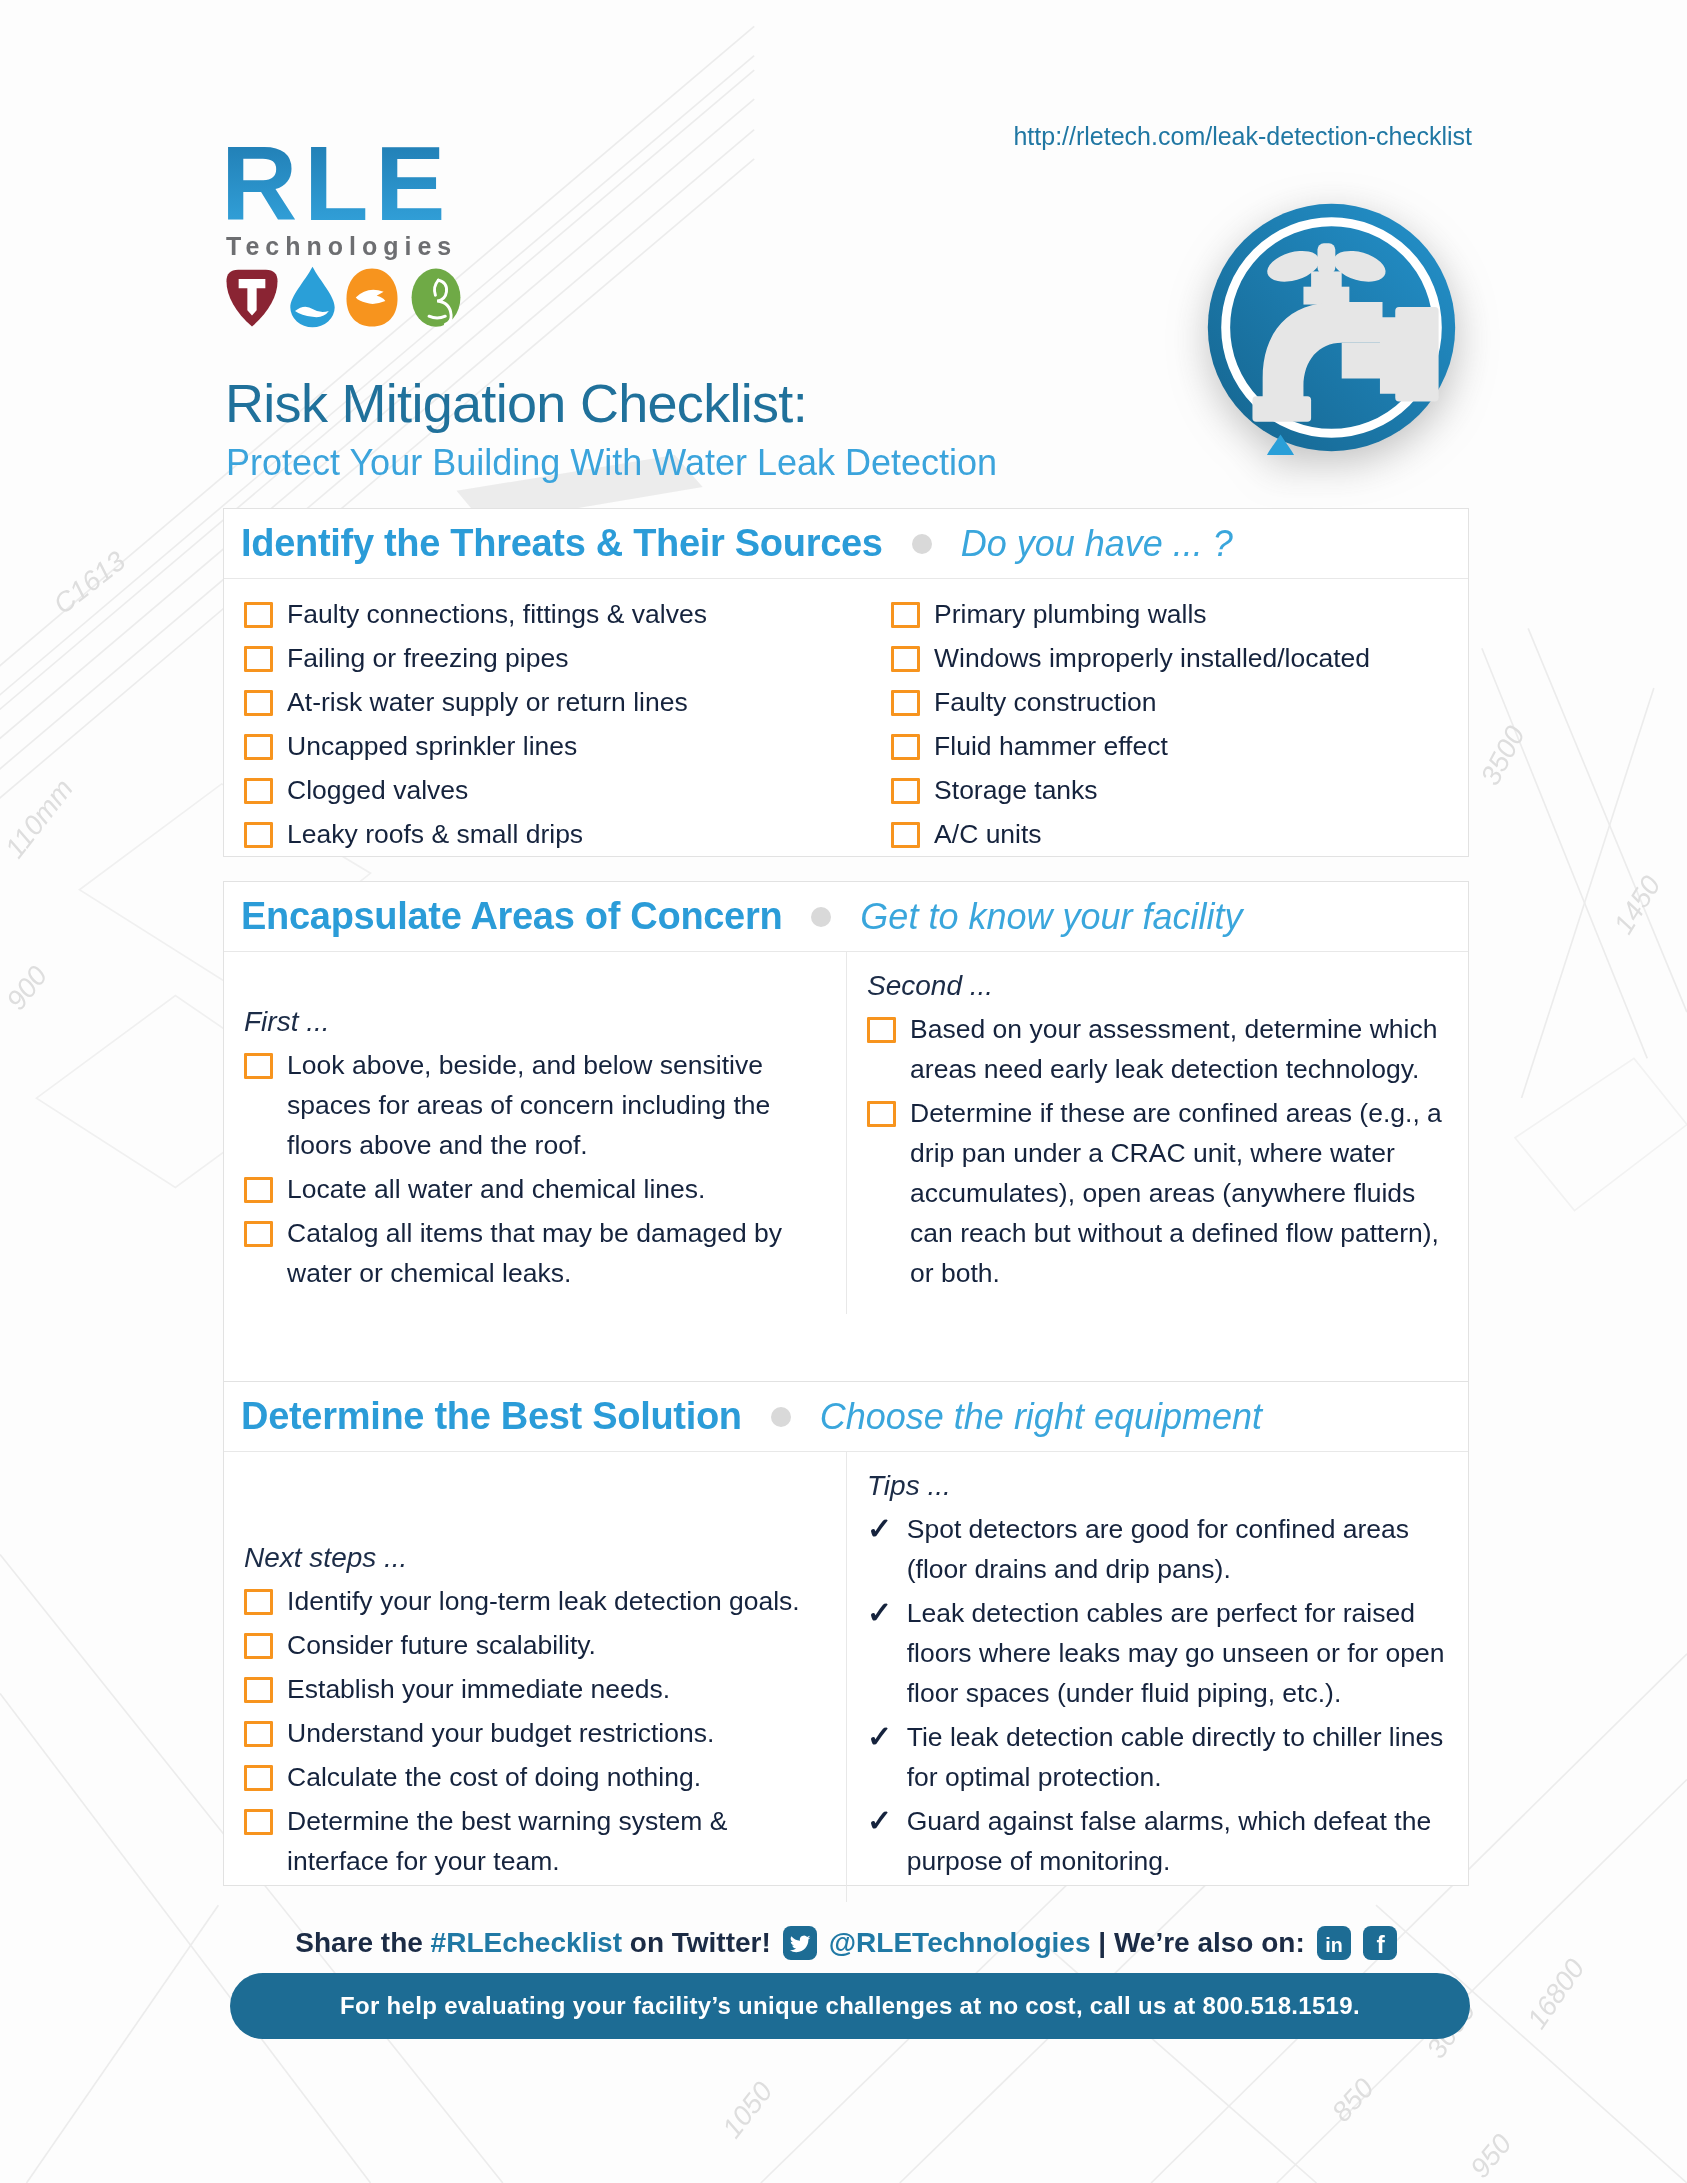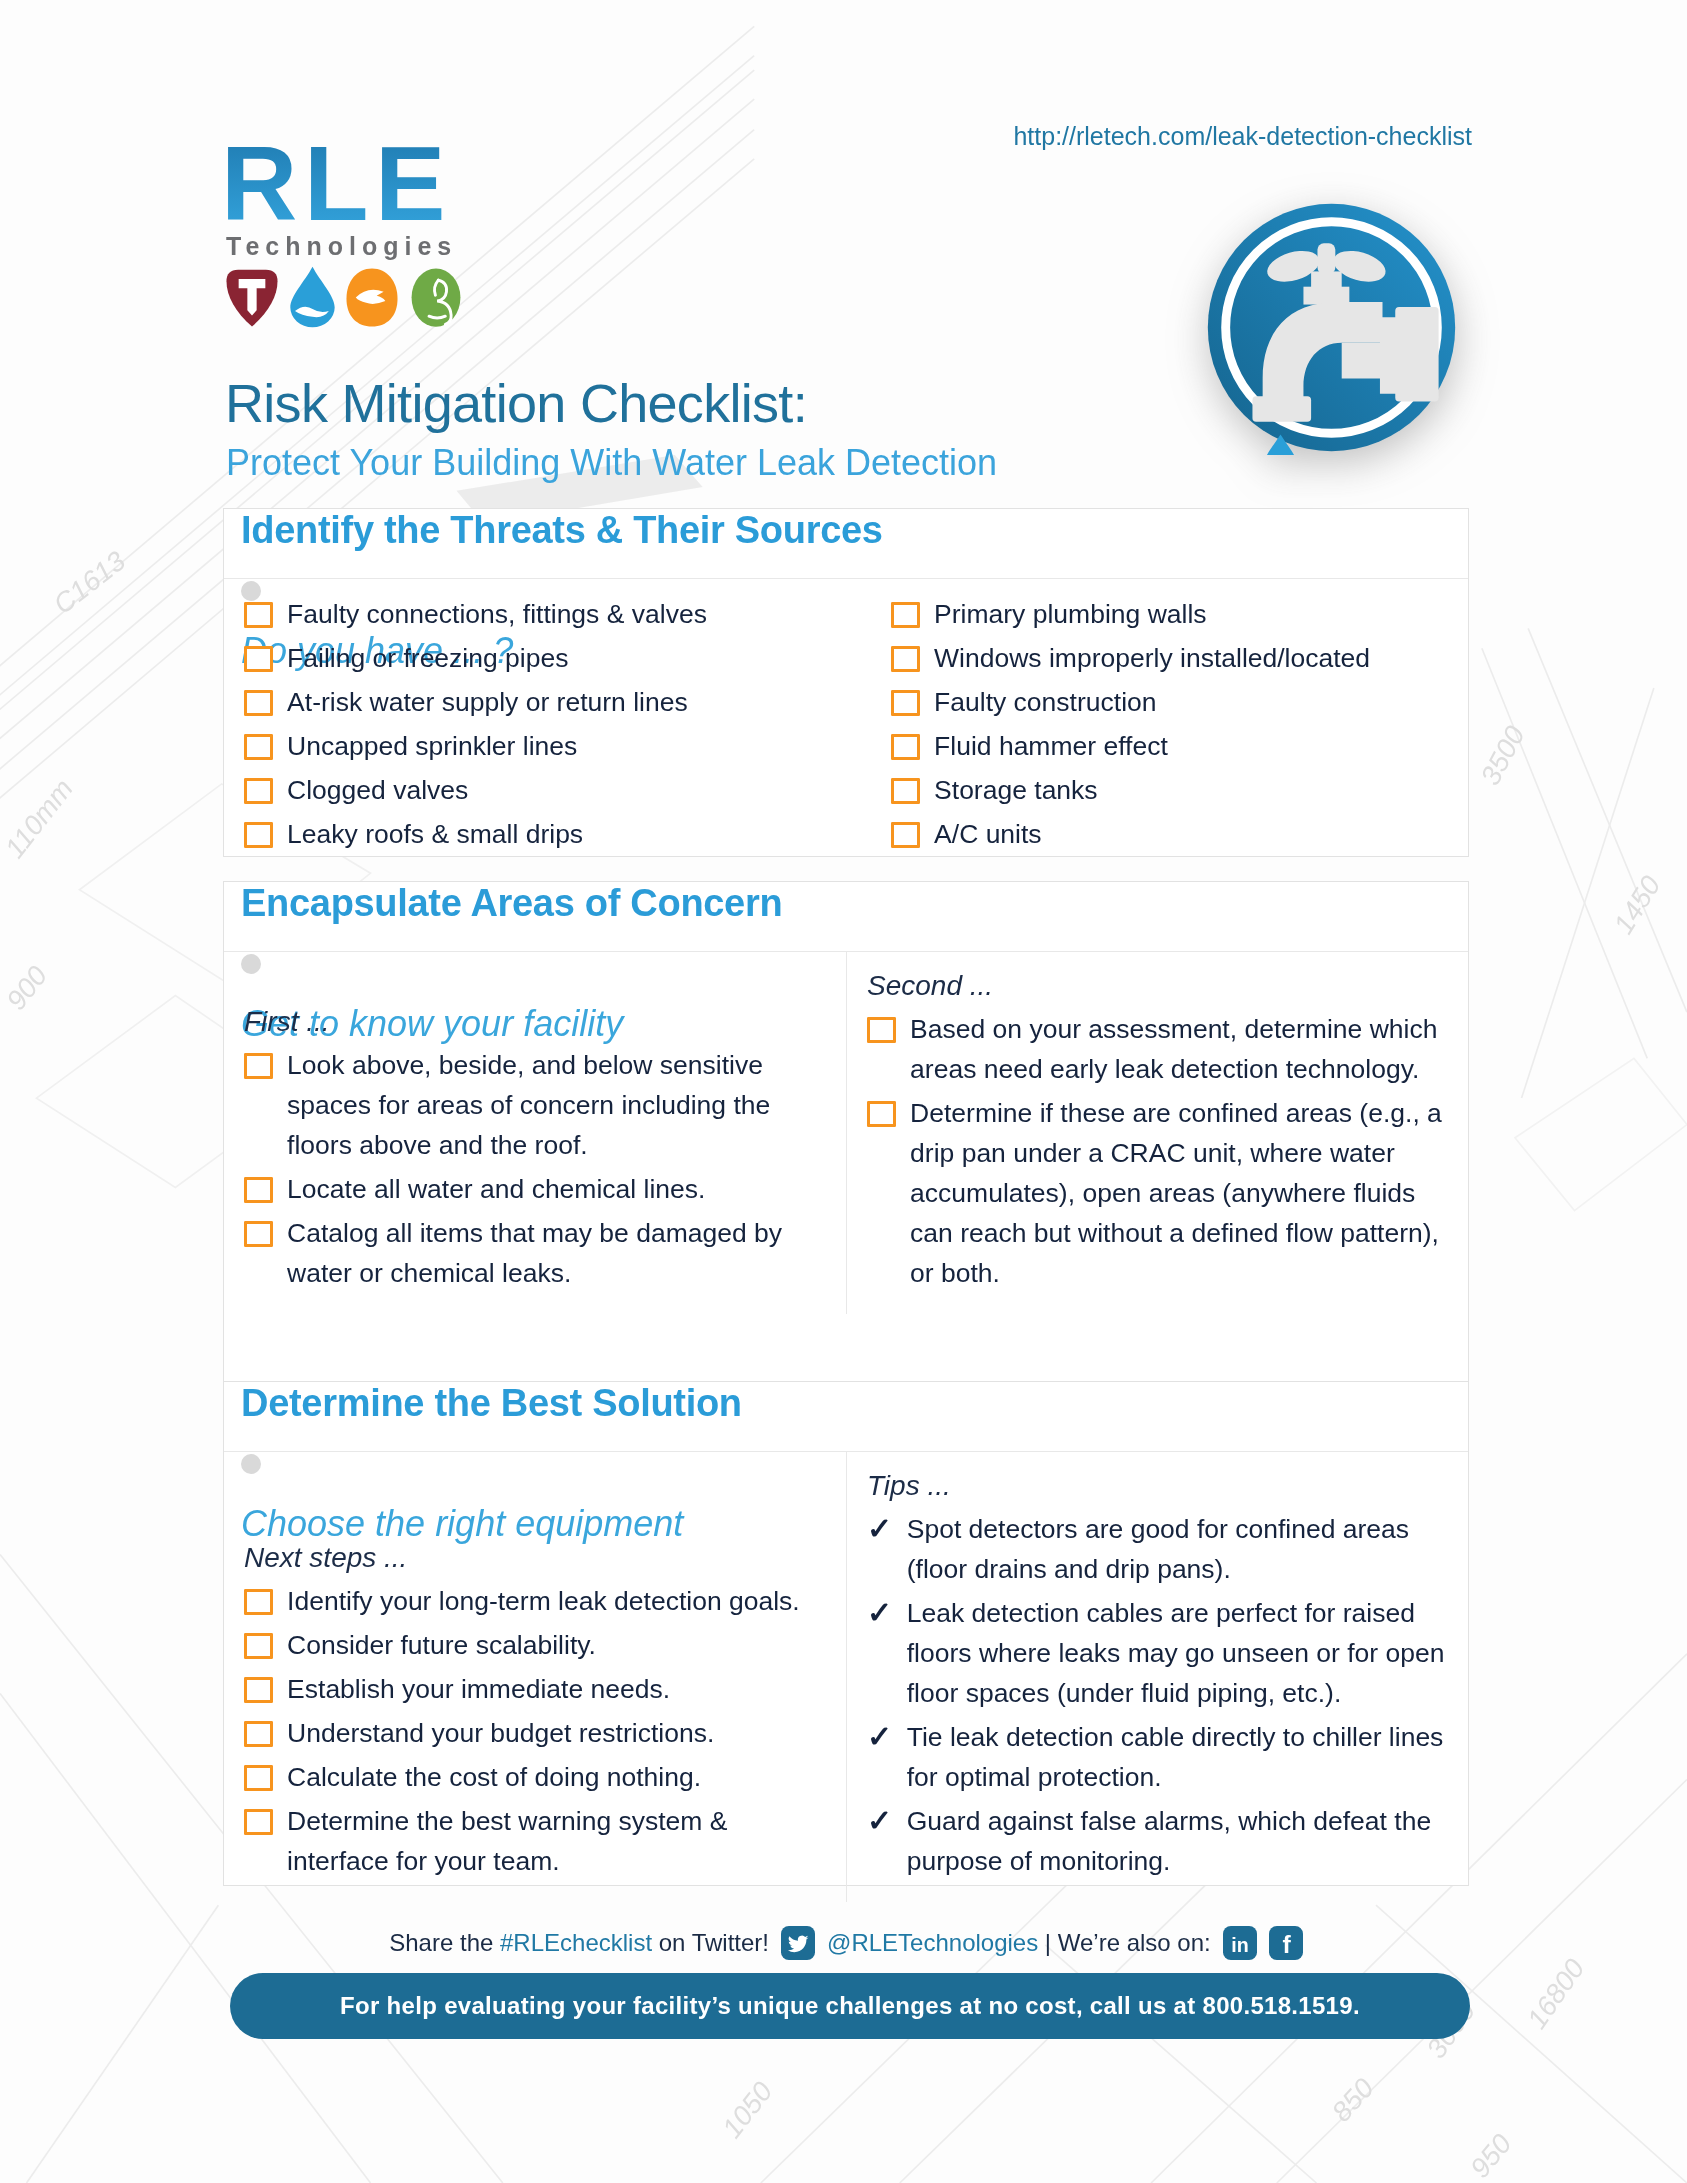--- a/index.html
+++ b/index.html
@@ -17,42 +17,42 @@
   .faucet-badge{position:absolute;left:1204px;top:200px;width:255px;height:255px;
                 filter:drop-shadow(1.3px 12px 20px rgba(80,80,80,0.35));}
   .doc-title{position:absolute;left:225px;top:372px;font-size:54px;font-weight:400;
              letter-spacing:-0.7px;color:#20719b;}
   .doc-subtitle{position:absolute;left:226px;top:442px;font-size:36px;font-weight:400;color:#3ba4dc;}
 
   
   .card{position:absolute;left:223px;width:1246px;background:#ffffff;
         border:1.3px solid #e2e2e2;box-sizing:border-box;}
   .card-header{height:69px;border-bottom:1.3px solid #e8e8e8;display:flex;
-               align-items:flex-start;padding:0 17px;gap:29px;flex-direction:column;}
+               align-items:center;padding:0 17px;gap:29px;}
   .s-heading{font-size:38px;font-weight:bold;color:#2b9cd8;letter-spacing:-0.3px;white-space:nowrap;}
   .s-dot{width:20px;height:20px;border-radius:50%;background:#d9d9d9;flex:0 0 auto;}
   .s-tagline{font-size:36px;font-style:italic;color:#3aa6dc;white-space:nowrap;}
   .card-body{display:flex;align-items:flex-end;gap:9px;}
   .col{box-sizing:border-box;padding:14.6px 10.6px 17px 20px;}
   .col-l{flex:0 0 638px;}
   .col-l2{flex:0 0 613px;}
   .col-r{flex:1 1 auto;}
   .col-div{border-left:1.3px solid #e8e8e8;}
   .col-label{font-size:28px;font-style:italic;color:#1c2c47;line-height:38px;margin-bottom:4px;}
   .check-item{display:flex;align-items:flex-start;gap:14.6px;margin:0 0 4px 0;}
   .checkbox{flex:0 0 auto;width:22.5px;height:20px;border:3.3px solid #f7941e;
             border-radius:1.3px;background:#fff;margin-top:8px;}
   .tick{flex:0 0 24px;font-size:30px;font-weight:bold;color:#15233d;line-height:40px;}
   .item-text{font-size:26.5px;line-height:40px;color:#15233d;}
 
   
   .share-row{position:absolute;left:223px;top:1912px;width:1246px;height:61px;
              display:flex;align-items:center;justify-content:center;gap:12px;z-index:1;}
   .share-row span{white-space:pre;}
-  .share-text{font-size:24px;font-weight:normal;color:#1b2b45;}
+  .share-text{font-size:28px;font-weight:bold;color:#1b2b45;}
   .teal{color:#2079a5;}
   .soc-icon{width:34px;height:34px;flex:0 0 auto;}
   .bottom-bar{position:absolute;left:230px;top:1973px;width:1240px;height:66px;
               background:#1d6c94;border-radius:34px;display:flex;align-items:center;
               justify-content:center;z-index:1;}
   .bottom-bar-text{color:#ffffff;font-size:24px;font-weight:bold;letter-spacing:0.3px;}
 </style>
 </head>
 <body>
 

